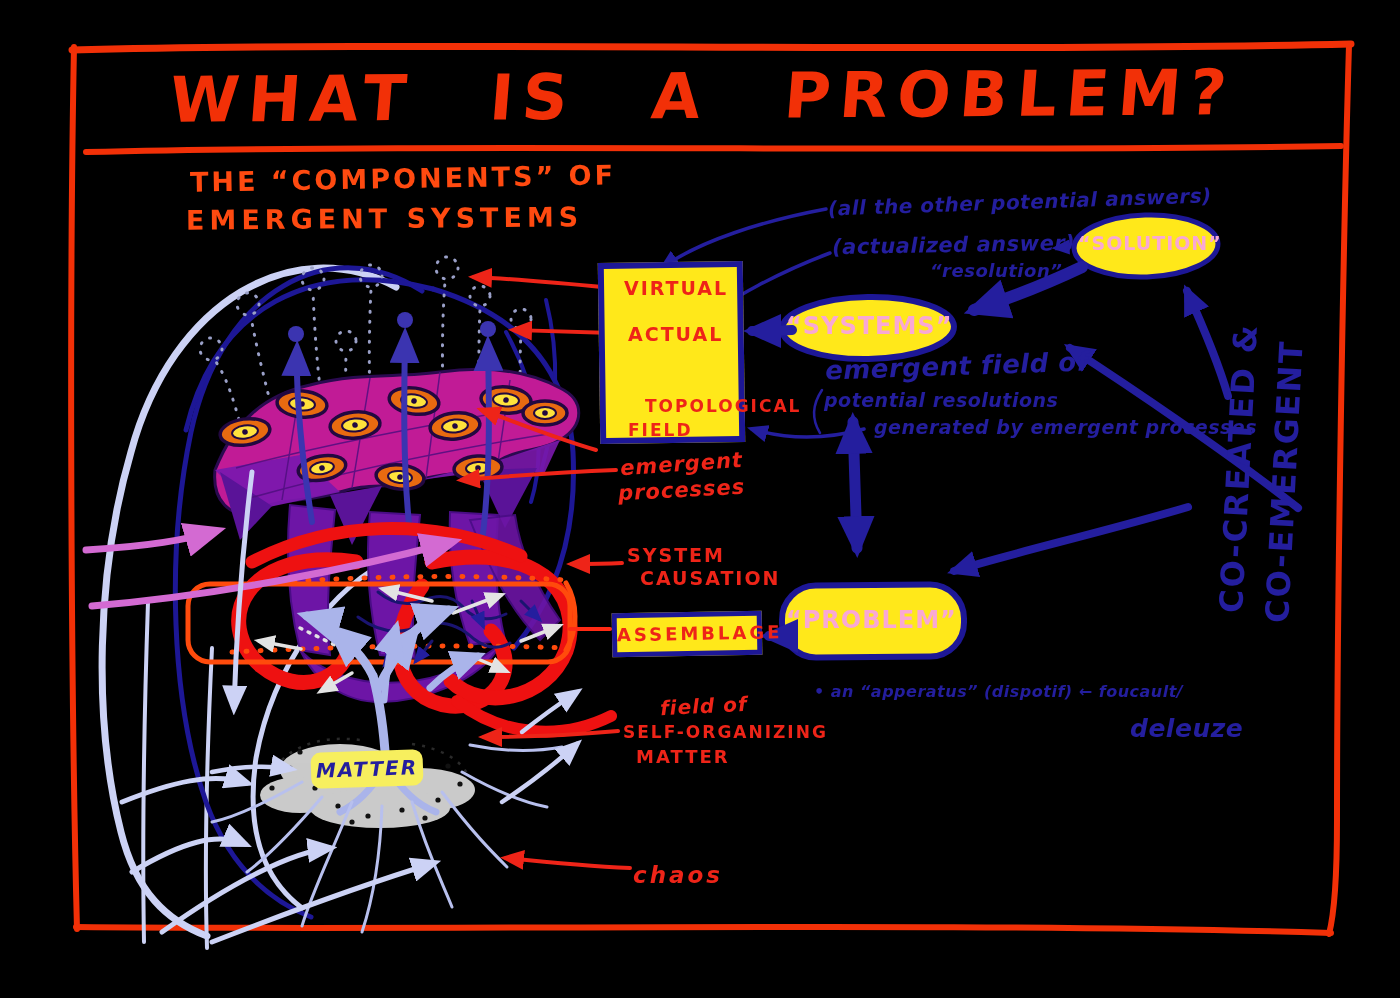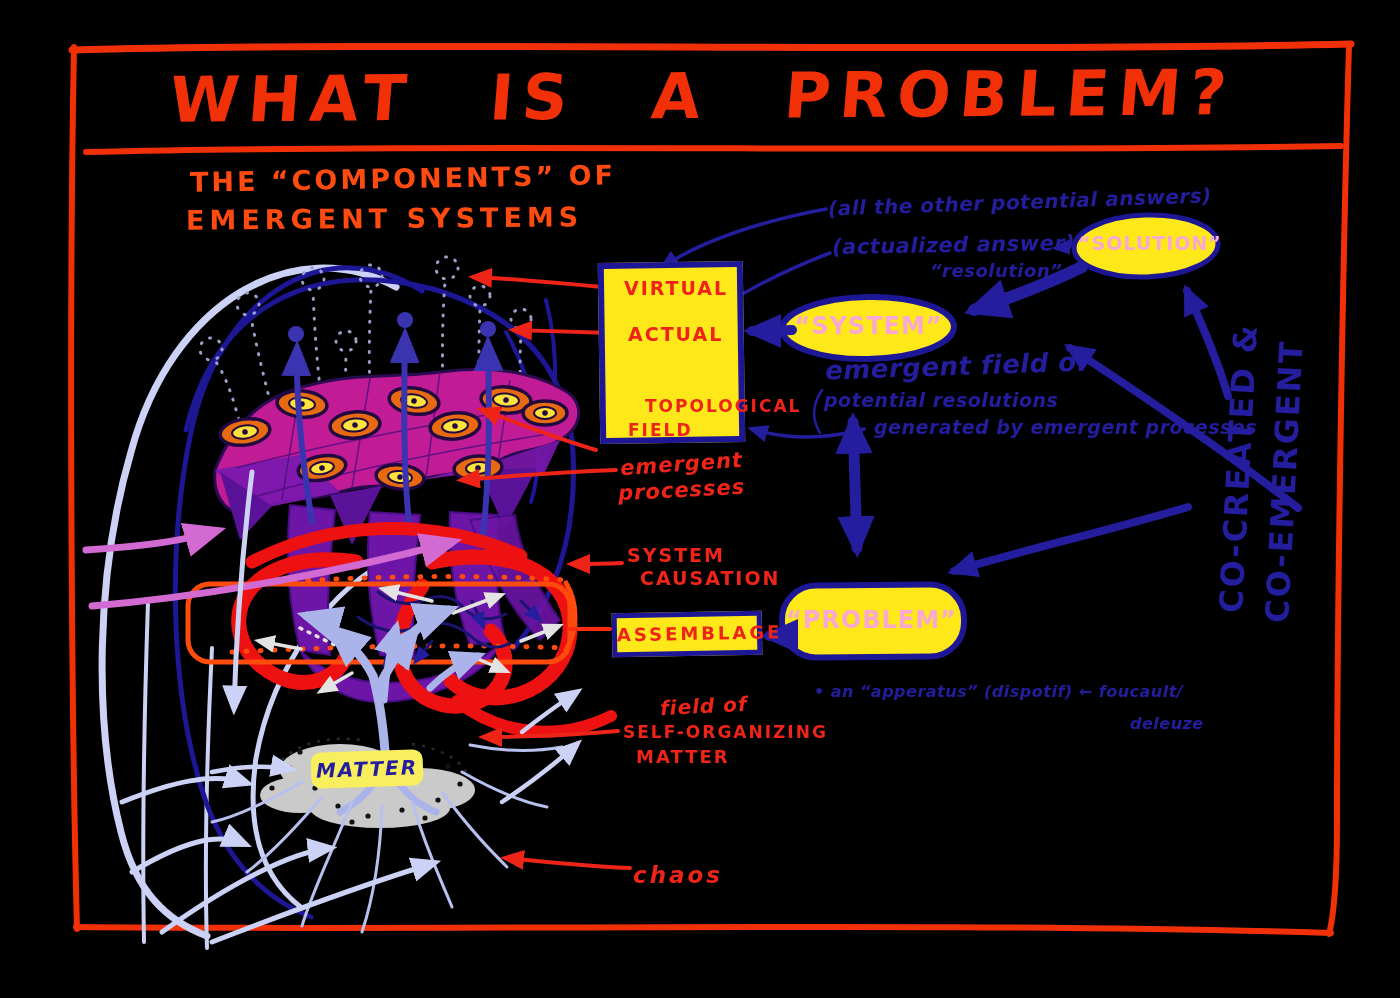--- a/index.html
+++ b/index.html
@@ -344,23 +344,23 @@
 <div class="abs redlab" style="left:636px;top:746px;font-size:18px;">MATTER</div>
 <div class="abs redscript" style="left:633px;top:862px;font-size:23px;letter-spacing:3px;font-style:italic;">chaos</div>
 
 <div class="abs bluescript" style="left:828px;top:190px;font-size:20px;transform:rotate(-2deg);">(all the other potential answers)</div>
 <div class="abs bluescript" style="left:832px;top:233px;font-size:21px;transform:rotate(-1deg);">(actualized answer)</div>
 <div class="abs bluescript" style="left:890px;top:260px;font-size:18px;margin-left:40px;">“resolution”</div>
 <div class="abs bluescript" style="left:825px;top:351px;font-size:26px;transform:rotate(-2deg);">emergent field of</div>
 <div class="abs bluescript" style="left:824px;top:389px;font-size:19px;">potential  resolutions</div>
 <div class="abs bluescript" style="left:874px;top:416px;font-size:19px;">generated by emergent processes</div>
 <div class="abs bluescript" style="left:814px;top:682px;font-size:16px;">• an “apperatus” (dispotif) ← foucault/</div>
-<div class="abs bluescript" style="left:1130px;top:714px;font-size:16px;">deleuze</div>
+<div class="abs bluescript" style="left:1130px;top:714px;font-size:25px;">deleuze</div>
 
 <div class="abs node" style="left:1078px;top:232px;width:138px;font-size:19px;">“SOLUTION”</div>
-<div class="abs node" style="left:786px;top:312px;width:165px;font-size:24px;">“SYSTEM”</div>
+<div class="abs node" style="left:786px;top:312px;width:165px;font-size:24px;">“SYSTEMS”</div>
 <div class="abs node" style="left:786px;top:606px;width:140px;font-size:24px;text-align:center;">“PROBLEM”</div>
 <div class="abs matterchip" style="left:311px;top:751px;width:112px;height:36px;">MATTER</div>
 
 <div class="abs vert" style="left:1212px;top:612px;">CO-CREATED &amp;</div>
 <div class="abs vert" style="left:1258px;top:622px;">CO-EMERGENT</div>
 
 </div>
 
 </body></html>

